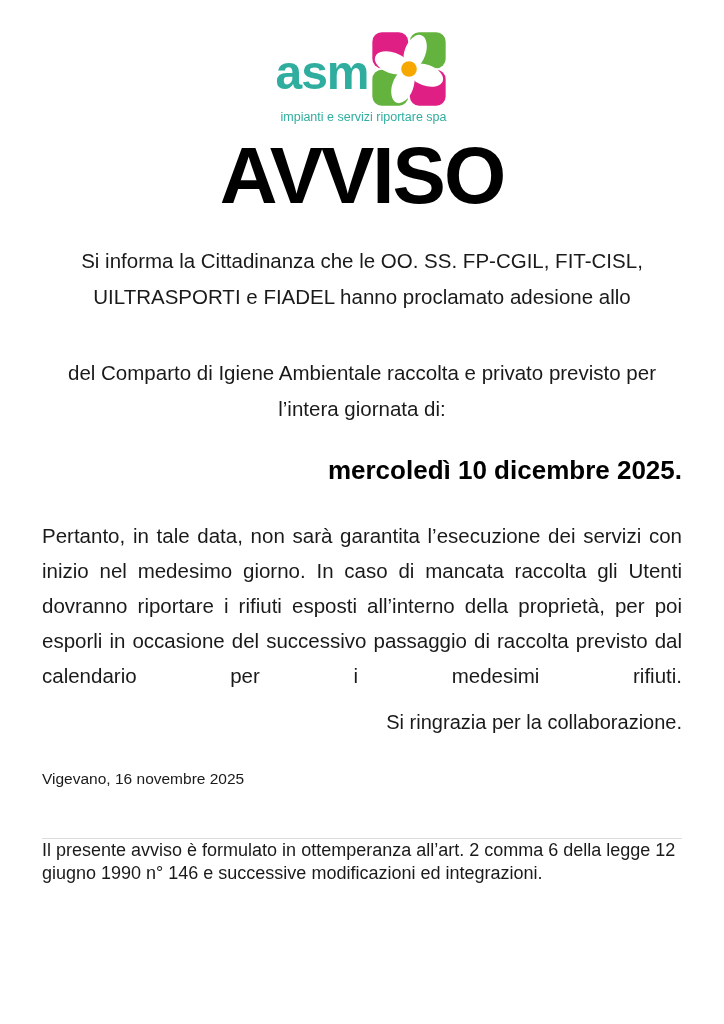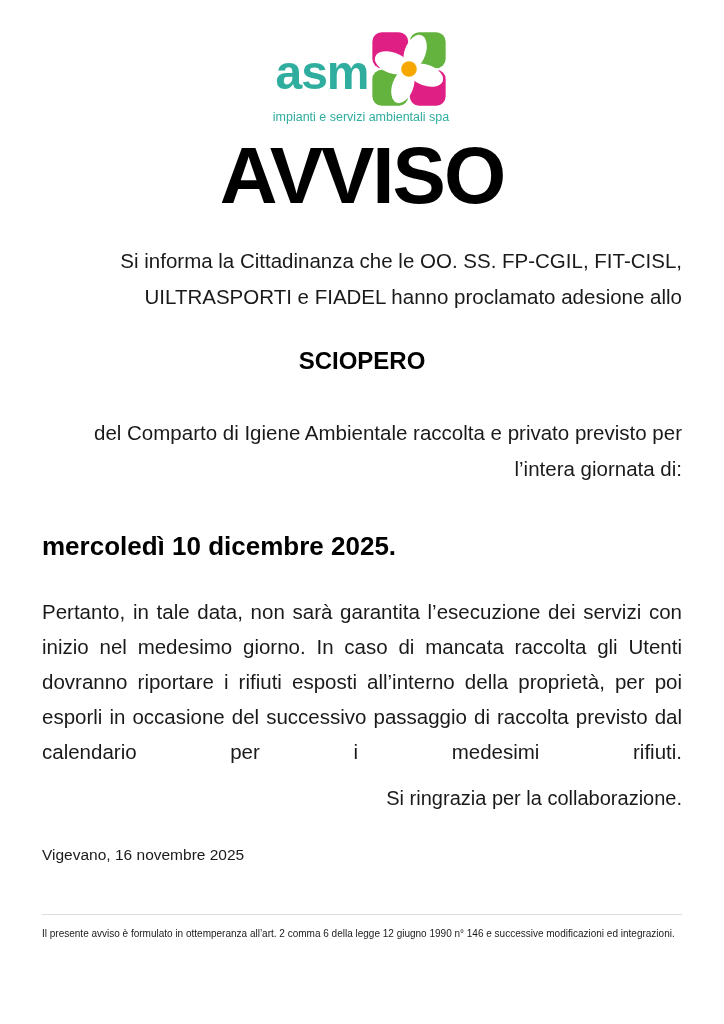--- a/index.html
+++ b/index.html
@@ -59,21 +59,21 @@
     margin: 6px 0 0 0;
     text-align: center;
     font-size: 80px;
     line-height: 1.12;
     font-weight: 700;
     letter-spacing: -2px;
     color: #000000;
   }
   
   .centered {
-    text-align: right;
+    text-align: center;
   }
   p { margin: 0; }
   .intro {
     margin-top: 22px;
     font-size: 20.5px;
     line-height: 36px;
     color: #1a1a1a;
   }
   .strike {
     margin: 32px 0 0 0;
@@ -81,22 +81,22 @@
     font-size: 24px;
     font-weight: 700;
     color: #000000;
   }
   .scope {
     margin-top: 40px;
     font-size: 20.5px;
     line-height: 36px;
   }
   .date-line {
-    margin-top: 44px;
-    text-align: left;
+    margin-top: 28px;
+    text-align: right;
     font-size: 26px;
     font-weight: 700;
     color: #000000;
   }
   .body-justified {
     margin-top: 32px;
     font-size: 20.5px;
     line-height: 35px;
     text-align: justify;
     text-align-last: justify;
@@ -115,22 +115,21 @@
     font-size: 15.5px;
     text-align: right;
     padding-right: 104px;
   }
   .divider {
     border: none;
     border-top: 1px solid #dcdcdc;
     margin: 50px 0 0 0;
   }
   .footnote {
-    margin-top: 7px;
-    font-size: 10px;
+    font-size: 18px;
     line-height: 23px;
     color: #1a1a1a;
   }
 </style>
 </head>
 <body>
 
 <div class="page">
 
   <header class="logo-block">
@@ -146,29 +145,28 @@
             <g transform="rotate(20 50 50)" fill="#ffffff">
               <ellipse cx="50" cy="27" rx="13.5" ry="23"></ellipse>
               <ellipse cx="73" cy="50" rx="23" ry="13.5"></ellipse>
               <ellipse cx="50" cy="73" rx="13.5" ry="23"></ellipse>
               <ellipse cx="27" cy="50" rx="23" ry="13.5"></ellipse>
             </g>
             <circle cx="50" cy="50" r="10" fill="#f6a800"></circle>
           </svg>
         </span>
       </div>
-      <div class="logo-tagline">impianti e servizi ambientali spa</div>
+      <div class="logo-tagline">impianti e servizi riportare spa</div>
     </div>
   </header>
 
   <h1 class="title">AVVISO</h1>
 
   <p class="intro centered">Si informa la Cittadinanza che le OO. SS. FP-CGIL, FIT-CISL, UILTRASPORTI e FIADEL hanno proclamato adesione allo</p>
 
-  <h2 class="strike">SCIOPERO</h2>
 
   <p class="scope centered">del Comparto di Igiene Ambientale raccolta e privato previsto per l’intera giornata di:</p>
 
   <p class="date-line">mercoledì 10 dicembre 2025.</p>
 
   <p class="body-justified">Pertanto, in tale data, non sarà garantita l’esecuzione dei servizi con inizio nel medesimo giorno. In caso di mancata raccolta gli Utenti dovranno riportare i rifiuti esposti all’interno della proprietà, per poi esporli in occasione del successivo passaggio di raccolta previsto dal calendario per i medesimi rifiuti.</p>
 
   <p class="thanks">Si ringrazia per la collaborazione.</p>
 
   <p class="place-date">Vigevano, 16 novembre 2025</p>

